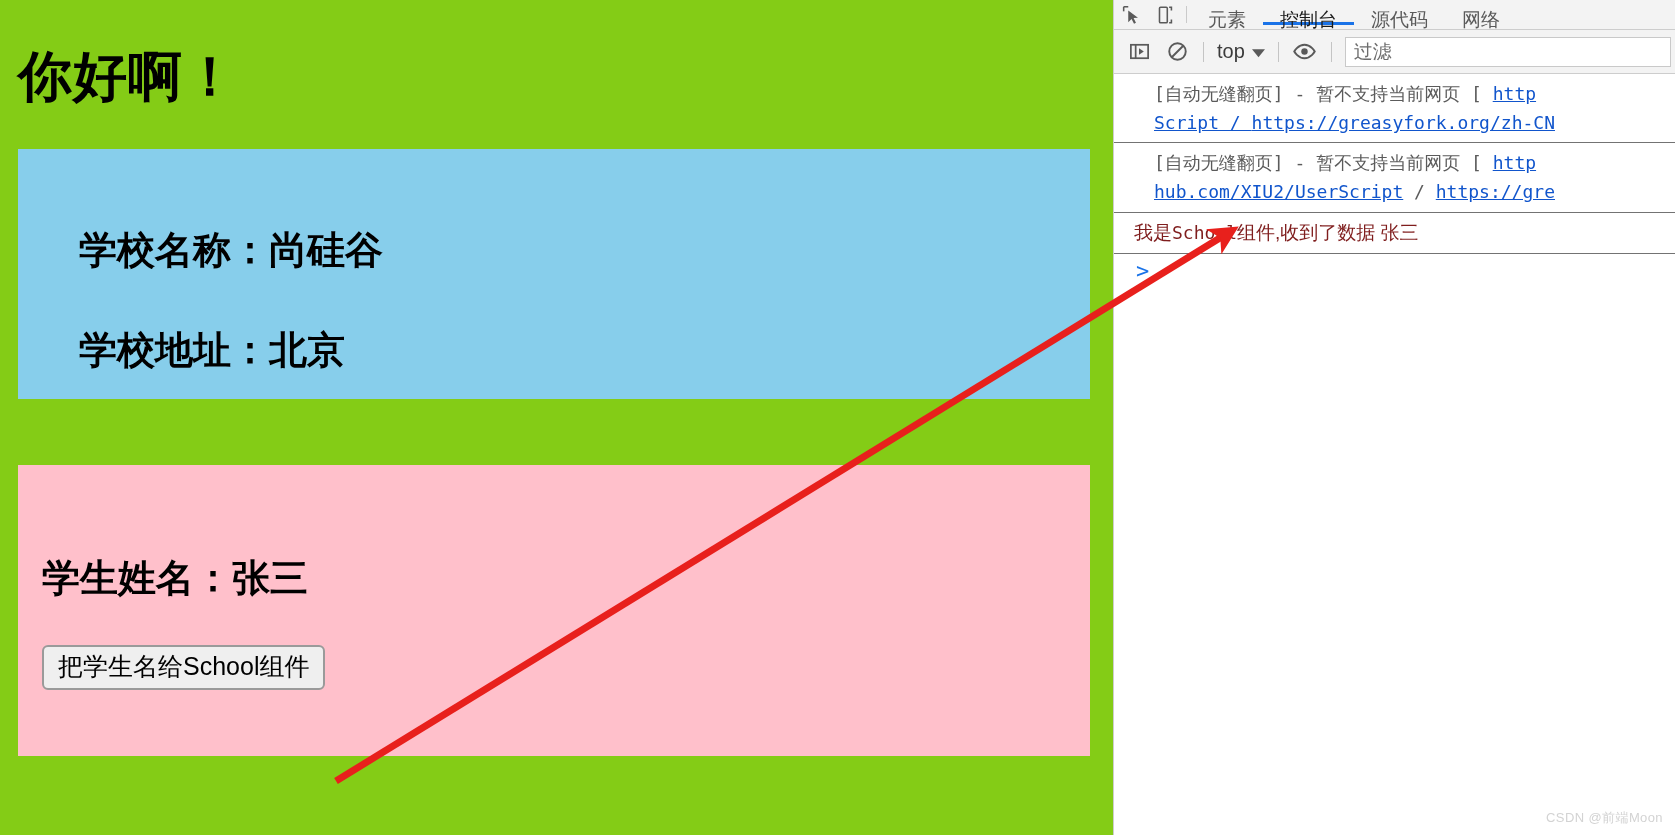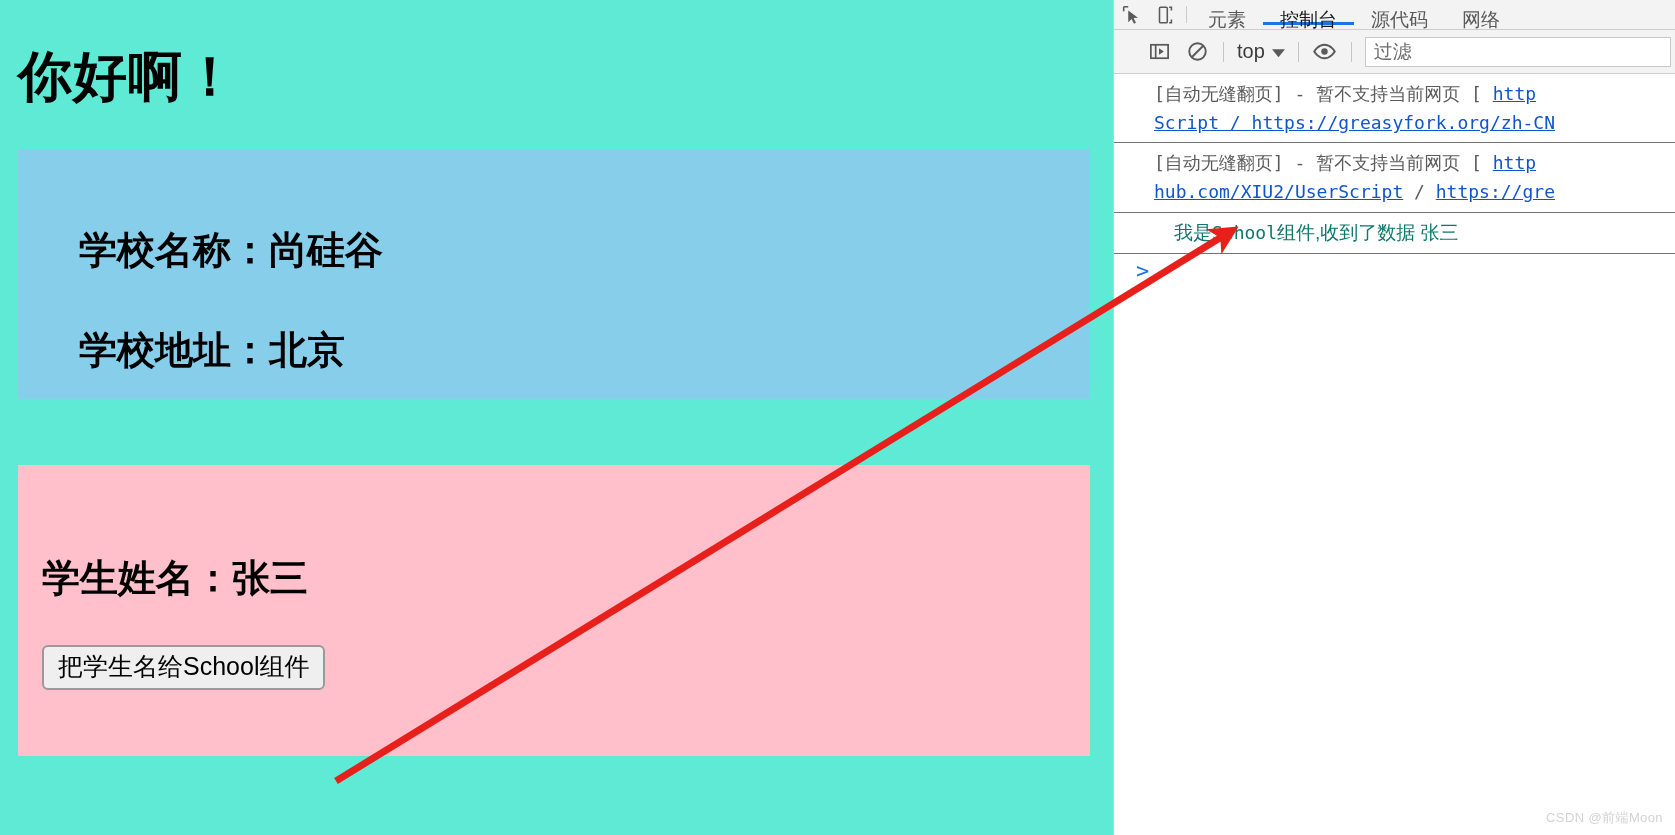--- a/index.html
+++ b/index.html
@@ -15,21 +15,21 @@
     height: 835px;
     background: #ffffff;
   }
 
   
   #page-pane {
     position: absolute;
     left: 0; top: 0;
     width: 1113px;
     height: 835px;
-    background: #5eead4;
+    background: #84cc16;
     overflow: hidden;
   }
   #page-title {
     font-size: 54px;
     font-weight: bold;
     color: #000;
     line-height: 1.05;
     margin: 48px 0 0 18px;
     letter-spacing: 1px;
   }
@@ -115,21 +115,21 @@
     color: #1a1a1a;
     box-shadow: inset 0 -3px 0 0 #1a73e8;
   }
 
   #devtools-toolbar {
     height: 44px;
     background: #f3f3f3;
     border-bottom: 1px solid #cdcdcd;
     display: flex;
     align-items: center;
-    padding-left: 26px;
+    padding-left: 6px;
   }
   .tb-btn {
     width: 38px; height: 34px;
     display: flex; align-items: center; justify-content: center;
     cursor: pointer;
   }
   .tb-sep { width: 1px; height: 20px; background: #c4c4c4; margin: 0 7px; }
   #context-select {
     display: flex; align-items: center; gap: 7px;
     font-size: 20px; color: #3b3b3b; padding: 0 6px; cursor: pointer;
@@ -163,22 +163,22 @@
     font-size: 18px;
     line-height: 1.62;
     color: #3b3b3b;
     white-space: nowrap;
   }
   .log-row.violation { color: #5b5b5b; }
   .log-link { color: #1155cc; text-decoration: underline; }
   .log-row.plain {
     font-family: "Liberation Sans", sans-serif;
     font-size: 19px;
-    color: #0f766e;
-    padding-left: 60px;
+    color: #7f1d1d;
+    padding-left: 20px;
   }
   .log-row.plain .mono { font-family: "DejaVu Sans Mono", monospace; font-size: 18px; }
   #console-prompt {
     padding: 4px 0 0 22px;
     font-size: 22px;
     color: #1a73e8;
     font-family: "DejaVu Sans Mono", monospace;
   }
   #watermark {
     position: absolute;

